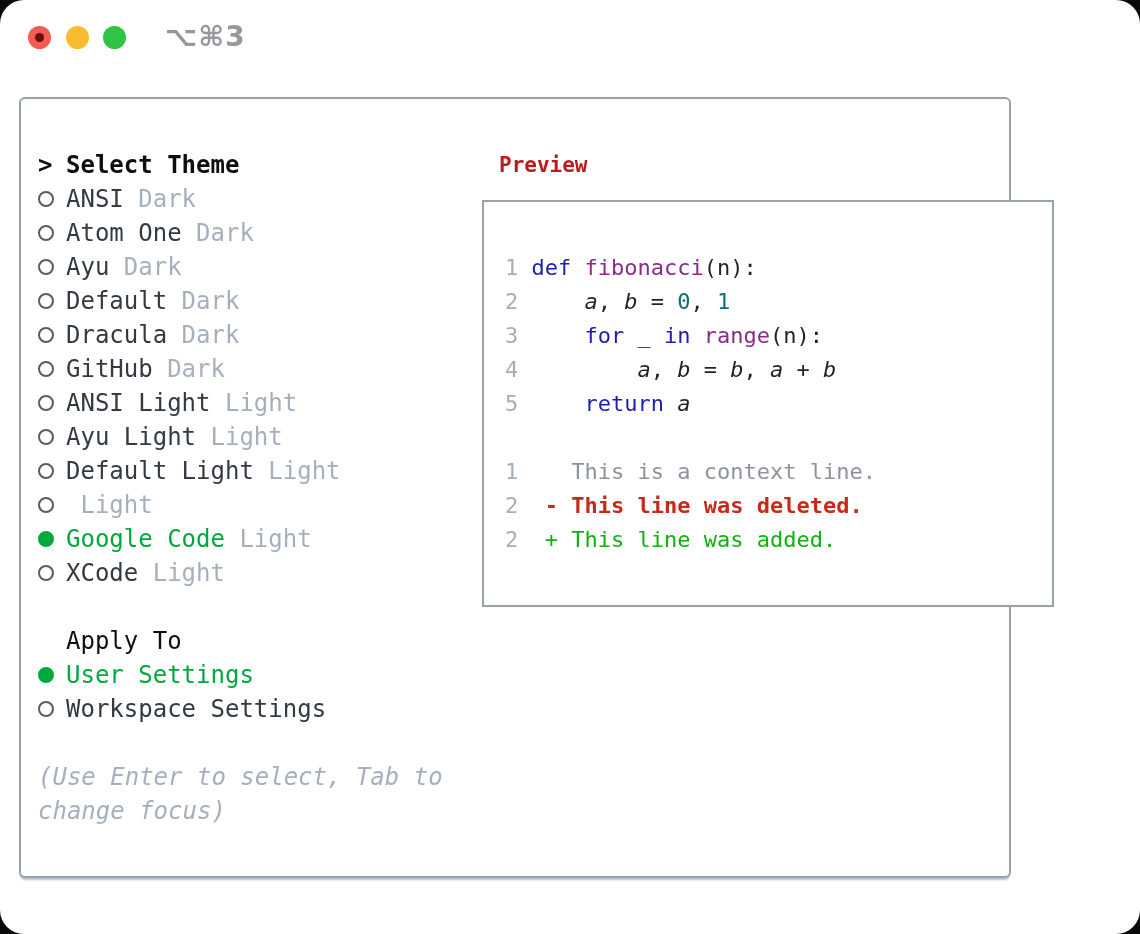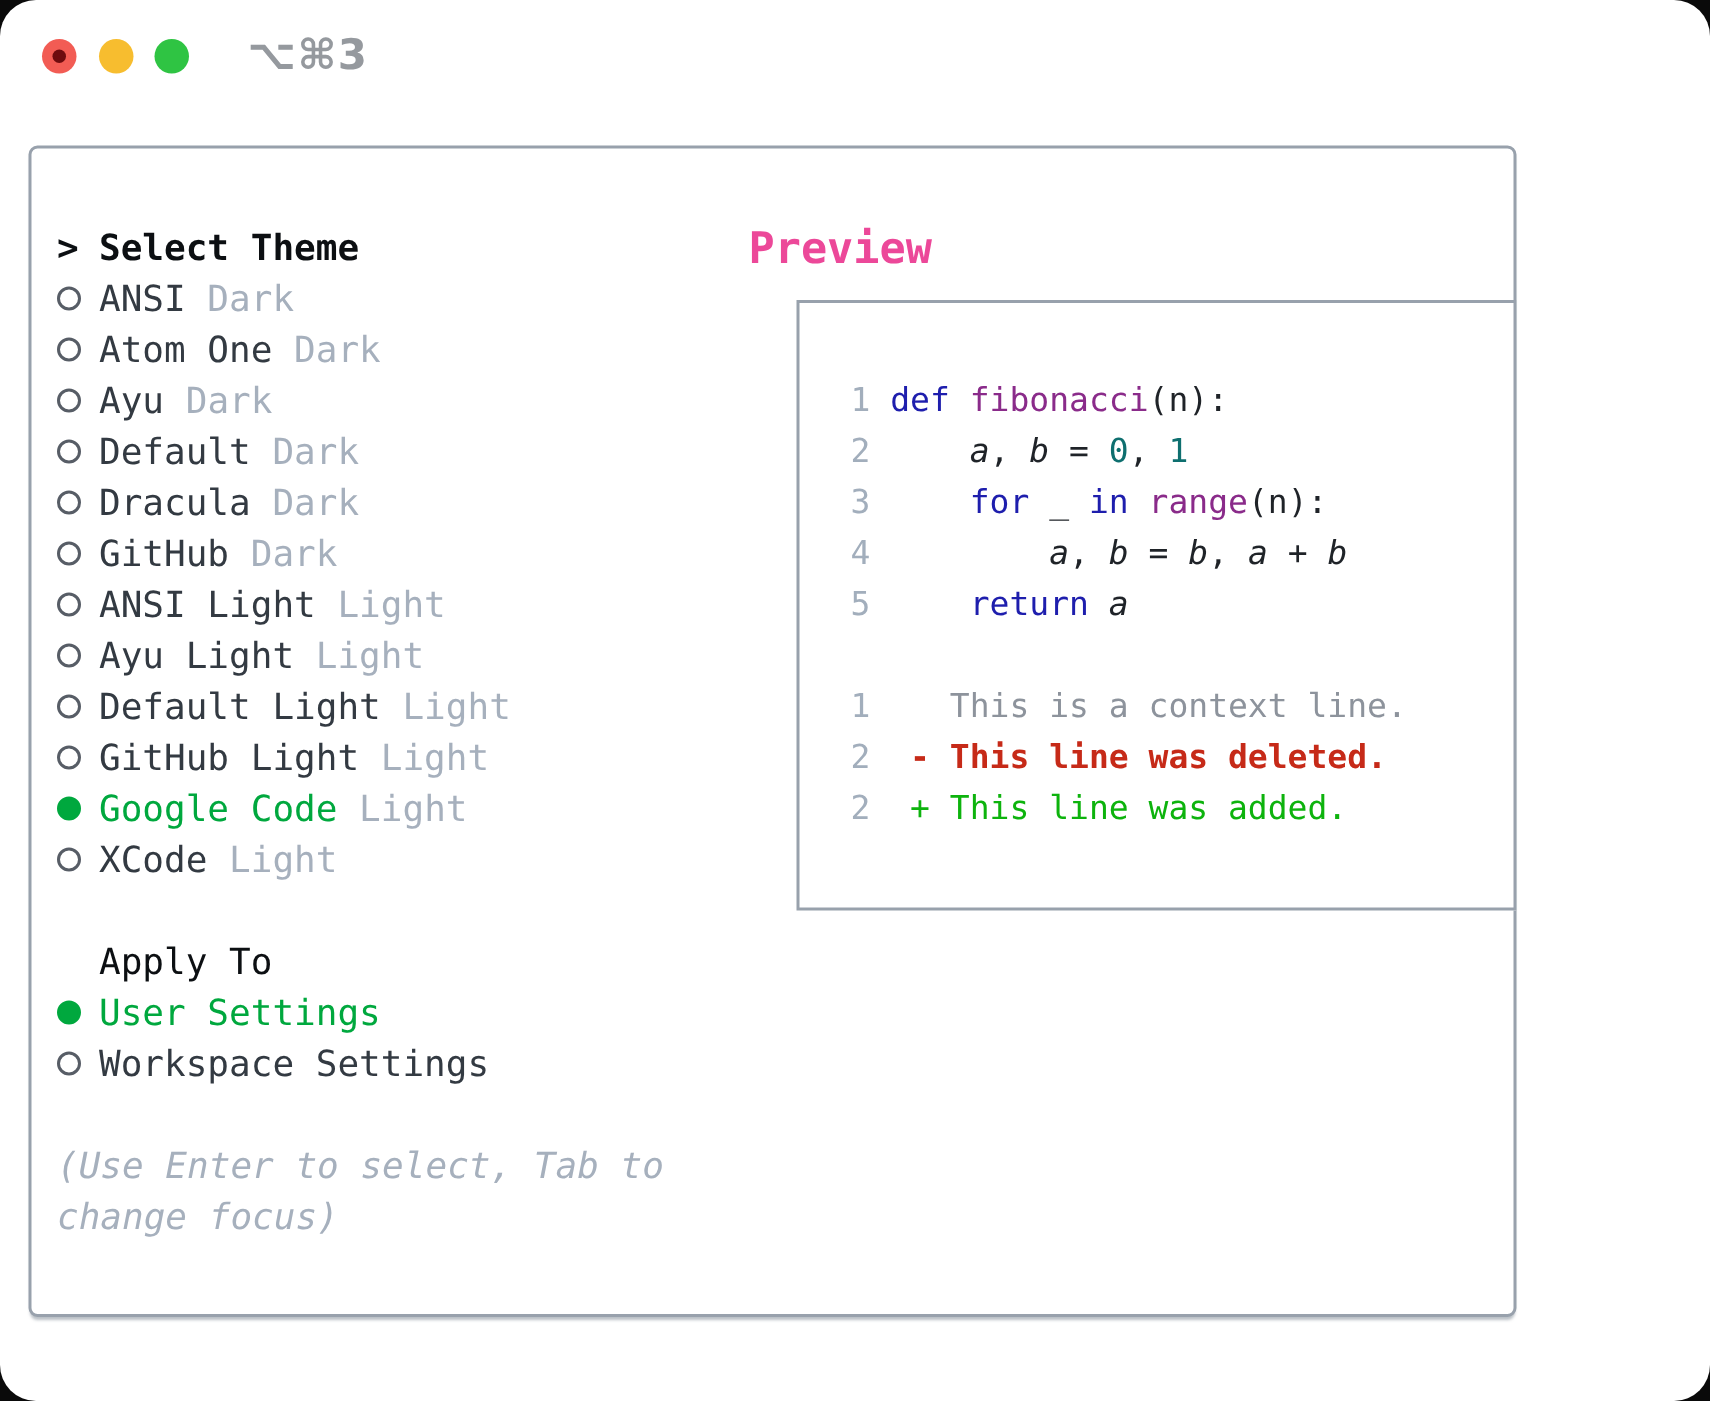--- a/index.html
+++ b/index.html
@@ -54,25 +54,25 @@
   .theme-name{color:var(--item-text);}
   .theme-name.sel{color:var(--accent-green);}
   .variant{color:var(--muted-gray);}
   .spacer{height:34px;}
   .apply-label{color:#0c0f12;padding-left:28px;}
   .apply-name{color:var(--item-text);}
   .apply-name.sel{color:var(--accent-green);}
   .hint{color:var(--muted-gray);white-space:normal;width:452px;font-style:italic;}
   
   .preview-title{position:absolute;left:478px;top:49px;height:34px;
-    display:flex;align-items:center;font-size:29px;font-weight:bold;color:#ec4899;}
+    display:flex;align-items:center;font-size:21px;font-weight:bold;color:#b91c1c;}
   .codebox{
-    position:absolute;left:510px;top:101px;width:480px;height:407px;
+    position:absolute;left:461px;top:101px;width:572px;height:407px;
     border:2px solid var(--border-gray);background:#fff;
-    padding:49px 0 0 34px;font-size:22px;line-height:34px;
+    padding:49px 0 0 21px;font-size:22px;line-height:34px;
   }
   .cl{white-space:pre;height:34px;}
   .ln{color:var(--line-number-gray);}
   .blank-line{height:34px;}
   .tk-kw{color:var(--keyword-blue);}
   .tk-fn{color:var(--function-purple);}
   .tk-num{color:var(--number-teal);}
   .tk-pl{color:var(--plain-text);}
   .tk-var{color:var(--plain-text);font-style:italic;}
   .tk-ctx{color:var(--context-gray);}
@@ -106,21 +106,21 @@
       <div id="themes-container">
           <div class="row"><span class="marker"><span class="circle"></span></span><span class="theme-name">ANSI</span><span class="variant"> Dark</span></div>
           <div class="row"><span class="marker"><span class="circle"></span></span><span class="theme-name">Atom One</span><span class="variant"> Dark</span></div>
           <div class="row"><span class="marker"><span class="circle"></span></span><span class="theme-name">Ayu</span><span class="variant"> Dark</span></div>
           <div class="row"><span class="marker"><span class="circle"></span></span><span class="theme-name">Default</span><span class="variant"> Dark</span></div>
           <div class="row"><span class="marker"><span class="circle"></span></span><span class="theme-name">Dracula</span><span class="variant"> Dark</span></div>
           <div class="row"><span class="marker"><span class="circle"></span></span><span class="theme-name">GitHub</span><span class="variant"> Dark</span></div>
           <div class="row"><span class="marker"><span class="circle"></span></span><span class="theme-name">ANSI Light</span><span class="variant"> Light</span></div>
           <div class="row"><span class="marker"><span class="circle"></span></span><span class="theme-name">Ayu Light</span><span class="variant"> Light</span></div>
           <div class="row"><span class="marker"><span class="circle"></span></span><span class="theme-name">Default Light</span><span class="variant"> Light</span></div>
-          <div class="row"><span class="marker"><span class="circle"></span></span><span class="theme-name">GitHub Light</span><span class="variant"> Light</span></div>
+          <div class="row"><span class="marker"><span class="circle"></span></span><span class="variant"> Light</span></div>
           <div class="row"><span class="marker"><span class="circle sel"></span></span><span class="theme-name sel">Google Code</span><span class="variant"> Light</span></div>
           <div class="row"><span class="marker"><span class="circle"></span></span><span class="theme-name">XCode</span><span class="variant"> Light</span></div>
         </div>
 
       <div class="spacer"></div>
 
       <div class="row apply-label">Apply To</div>
 
       <div id="apply-container">
           <div class="row"><span class="marker"><span class="circle sel"></span></span><span class="apply-name sel">User Settings</span></div>

